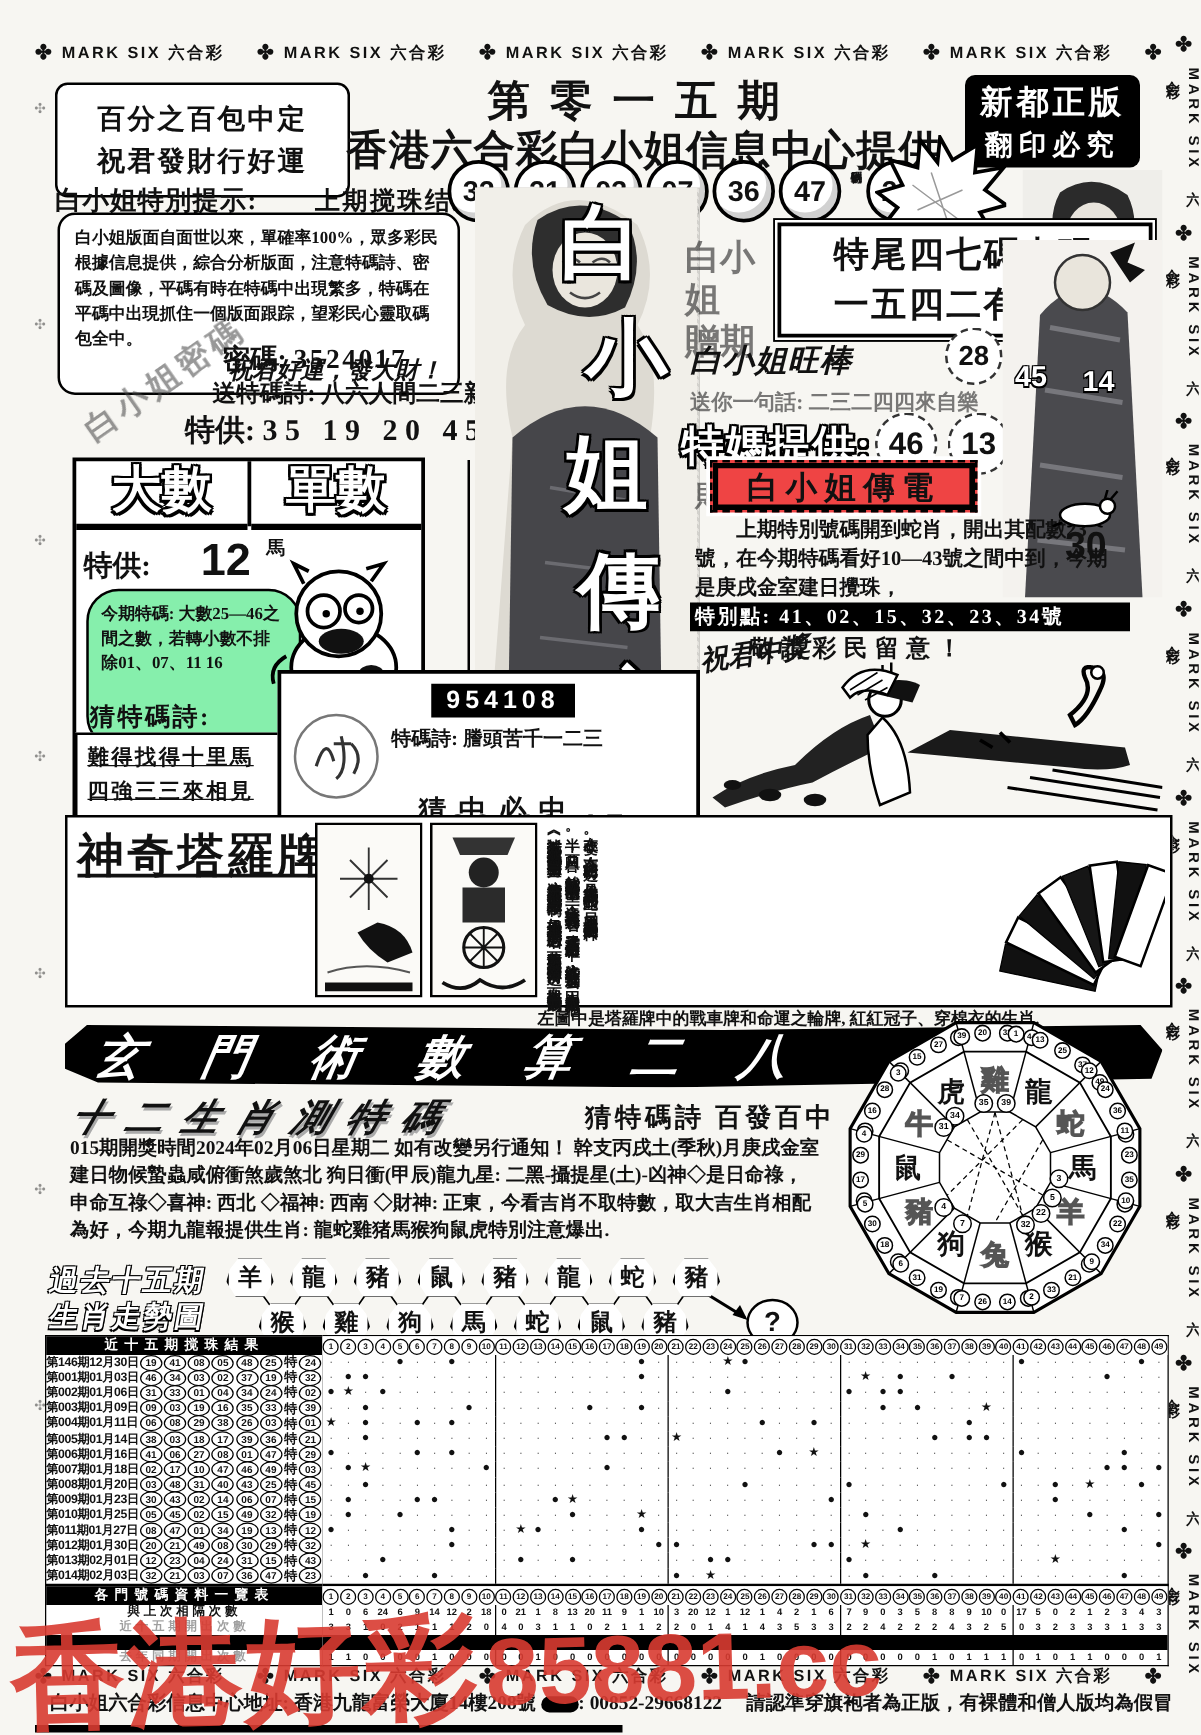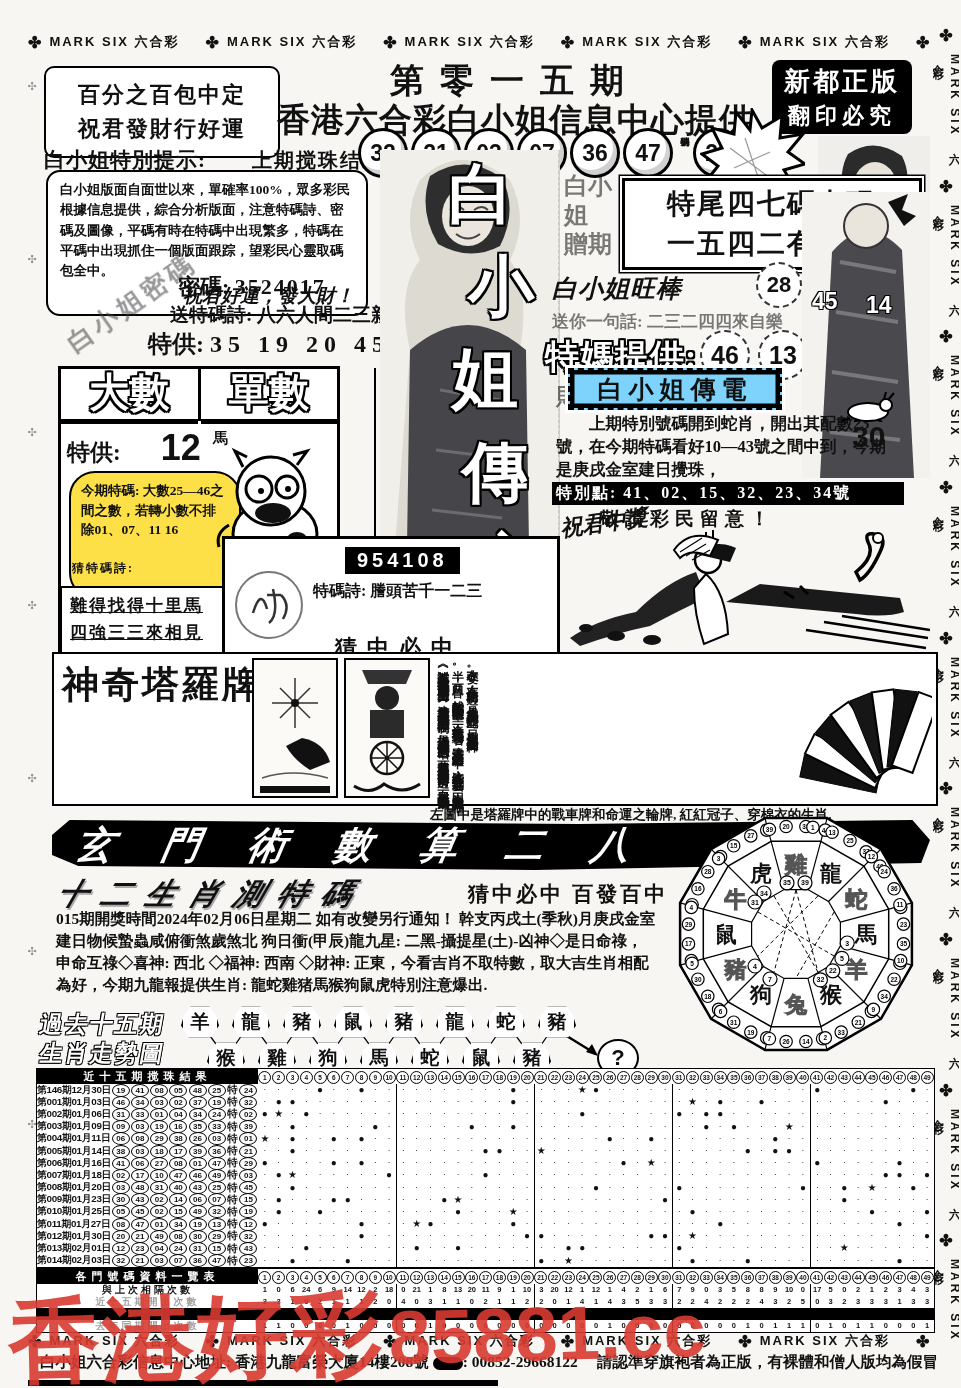--- a/index.html
+++ b/index.html
@@ -148,42 +148,42 @@
 <div class="abs sqbox" style="left:58px;top:366px;width:276px;height:288px;border-width:3px;">
   <div style="display:flex;height:52px;align-items:center;">
     <span class="bb outl" style="flex:1;text-align:center;font-size:40px;border-bottom:5px solid #000;height:52px;line-height:50px;">大數</span>
     <span style="width:3px;height:100%;background:#000;"></span>
     <span class="bb outl" style="flex:1;text-align:center;font-size:40px;border-bottom:5px solid #000;height:52px;line-height:50px;">單數</span>
   </div>
   <div style="display:flex;align-items:baseline;padding:6px 6px 0 6px;">
     <span class="bb serif" style="font-size:23px;">特供:</span>
     <span class="bb" style="font-size:36px;margin-left:40px;">12</span>
   </div>
-  <div class="abs" style="left:8px;top:102px;width:172px;height:128px;border:2.5px solid #000;border-radius:26px;padding:8px 10px;box-sizing:border-box;background:#fde047;">
+  <div class="abs" style="left:8px;top:102px;width:172px;height:128px;border:2.5px solid #000;border-radius:26px;padding:8px 10px;box-sizing:border-box;background:#86efac;">
     <span class="b serif" style="font-size:13.5px;line-height:1.45;">今期特碼: 大數25—46之間之數，若轉小數不排除01、07、11 16</span>
   </div>
   <div class="abs" style="left:18px;top:232px;width:16px;height:16px;border:2px solid #000;border-radius:50%;background:#fff;"></div>
   <div class="abs" style="left:34px;top:250px;width:10px;height:10px;border:2px solid #000;border-radius:50%;background:#fff;"></div>
   <span class="abs b serif" style="left:152px;top:60px;font-size:15px;">馬</span>
   <svg class="abs" style="left:148px;top:70px;" width="124" height="150" viewBox="0 0 124 150">
     <ellipse cx="66" cy="95" rx="42" ry="34" fill="#fff" stroke="#000" stroke-width="3"></ellipse>
     <circle cx="62" cy="52" r="34" fill="#fff" stroke="#000" stroke-width="3"></circle>
     <path d="M34 28 l-8 -16 12 6 M88 26 l10 -14 -14 4" stroke="#000" stroke-width="3" fill="#fff"></path>
     <circle cx="50" cy="50" r="13" fill="#fff" stroke="#000" stroke-width="3"></circle>
     <circle cx="78" cy="48" r="11" fill="#fff" stroke="#000" stroke-width="3"></circle>
     <circle cx="52" cy="52" r="3" fill="#000"></circle>
       <circle cx="79" cy="50" r="3" fill="#000"></circle>
     <ellipse cx="64" cy="74" rx="18" ry="10" fill="#111"></ellipse>
     <path d="M30 120 l-4 22 M54 126 l0 20 M80 126 l2 20 M100 116 l8 18" stroke="#000" stroke-width="4"></path>
     <path d="M20 86 q-14 8 -10 22" stroke="#000" stroke-width="3" fill="none"></path>
     <ellipse cx="88" cy="100" rx="10" ry="7" fill="#111"></ellipse>
   </svg>
 </div>
 
-<div class="abs bb serif" style="left:72px;top:560px;font-size:12px;letter-spacing:2px;font-family:Liberation Serif, serif;">猜特碼詩:</div>
+<div class="abs bb serif" style="left:72px;top:560px;font-size:20px;letter-spacing:2px;font-family:Liberation Serif, serif;">猜特碼詩:</div>
 <div class="abs sqbox" style="left:60px;top:586px;width:198px;height:106px;padding:6px 8px;box-sizing:border-box;text-decoration:underline;">
   <div class="bb serif" style="font-size:17px;letter-spacing:2px;">難得找得十里馬</div>
   <div class="bb serif" style="font-size:17px;letter-spacing:2px;margin-top:4px;">四強三三來相見</div>
   <div style="margin-top:4px;display:flex;align-items:center;gap:8px;">
     <span class="blackbar bb" style="font-size:16px;padding:1px 6px;border-radius:6px;">特送:</span>
     <span class="bb" style="font-size:26px;">36</span>
   </div>
 </div>
 
 <div class="abs speckle" style="left:380px;top:150px;width:178px;height:462px;border:1px solid #cfcdc8;"></div>
@@ -215,21 +215,21 @@
     <span>特碼詩:</span>
     <span>謄頭苦千一二三</span>
   </div>
   <div class="abs" style="left:88px;top:64px;margin-top:44px;">
     <span class="bb serif" style="font-size:18px;">提供:</span>
     <span class="bb" style="font-size:25px;letter-spacing:6px;">09 42 17</span>
   </div>
   <div class="abs bb serif" style="left:110px;top:94px;font-size:22px;letter-spacing:10px;">猜中必中</div>
 </div>
 
-<div class="abs bb serif blurry" style="left:548px;top:172px;font-size:24px;width:60px;line-height:1.2;margin-left:16px;">
+<div class="abs bb serif blurry" style="left:548px;top:190px;font-size:28px;width:60px;line-height:1.2;">
   <div>白小姐</div>
   <div>贈期</div>
 </div>
 <div class="abs" style="left:622px;top:178px;width:294px;height:86px;border:3px solid #000;box-shadow:0 0 0 2px #fff,0 0 0 3.5px #000;background:#fff;display:flex;flex-direction:column;align-items:center;justify-content:center;gap:2px;">
   <span class="bb serif" style="font-size:28px;letter-spacing:2px;">特尾四七碼中現</span>
   <span class="bb serif" style="font-size:28px;letter-spacing:2px;">一五四二有橫財</span>
 </div>
 <div class="abs bb serif" style="left:552px;top:272px;font-size:25px;font-style:italic;letter-spacing:1px;">白小姐旺棒</div>
 <span class="abs dball" style="left:756px;top:262px;width:42px;height:42px;font-size:22px;">28</span>
 <span class="abs dball" style="left:812px;top:262px;width:42px;height:42px;font-size:22px;">41</span>
@@ -246,21 +246,21 @@
 <svg class="abs" style="left:802px;top:192px;" width="128" height="286" viewBox="0 0 128 286">
   <rect width="128" height="286" fill="#f4f2ee"></rect>
   <path d="M86 10 l20 -8 -6 16 14 6 -12 10" fill="#111"></path>
   <path d="M30 60 Q64 20 100 58 L112 286 L18 286 Z" fill="#4a4a4e"></path>
   <path d="M38 70 l56 10 M34 120 l62 10 M30 180 l66 10 M28 240 l70 8" stroke="#77777c" stroke-width="4"></path>
   <circle cx="64" cy="34" r="22" fill="#e9e5dc" stroke="#333" stroke-width="2"></circle>
 </svg>
 <span class="abs bb outl-s" style="left:812px;top:288px;font-size:23px;">45</span>
 <span class="abs bb outl-s" style="left:866px;top:292px;font-size:23px;">14</span>
 
-<div class="abs" style="left:568px;top:368px;width:210px;height:38px;border:2px dashed #000;box-shadow:0 0 0 3px #fff,0 0 0 4.5px #000 inset;display:flex;align-items:center;justify-content:center;background:#7dd3fc;">
+<div class="abs" style="left:568px;top:368px;width:210px;height:38px;border:2px dashed #000;box-shadow:0 0 0 3px #fff,0 0 0 4.5px #000 inset;display:flex;align-items:center;justify-content:center;background:#ef4444;">
   <span class="bb serif" style="font-size:25px;letter-spacing:6px;">白小姐傳電</span>
 </div>
 <div class="abs b serif" style="left:556px;top:412px;width:336px;font-size:16.5px;line-height:1.4;text-indent:2em;">上期特別號碼開到蛇肖，開出其配數23號，在今期特碼看好10—43號之間中到，今期是庚戌金室建日攪珠，</div>
 <div class="abs blackbar bb serif" style="left:552px;top:482px;width:344px;font-size:16px;letter-spacing:2px;padding:1px 4px;">特別點: 41、02、15、32、23、34號</div>
 <div class="abs bb serif" style="left:600px;top:506px;font-size:19px;letter-spacing:6px;">敬請彩民留意！</div>
 <svg class="abs" style="left:838px;top:392px;" width="60" height="30" viewBox="0 0 60 30">
   <ellipse cx="30" cy="20" rx="20" ry="9" fill="#fff" stroke="#000" stroke-width="2"></ellipse>
   <circle cx="48" cy="13" r="6" fill="#fff" stroke="#000" stroke-width="2"></circle>
   <path d="M50 8 l6 -7 M46 7 l2 -7" stroke="#000" stroke-width="2"></path>
   <path d="M12 26 l-8 3 M20 28 l-4 2 M40 28 l4 2" stroke="#000" stroke-width="2"></path>
@@ -280,21 +280,21 @@
   <path d="M300 40 q20 -16 12 -30 q-4 -10 6 -8 q14 2 6 18 q-10 22 -20 28z" fill="none" stroke="#000" stroke-width="3.5"></path>
   <circle cx="322" cy="6" r="5" fill="#fff" stroke="#000" stroke-width="2"></circle>
   <path d="M250 98 l120 18 M268 90 l104 16 M286 84 l88 14" stroke="#000" stroke-width="2.5"></path>
   <ellipse cx="60" cy="104" rx="9" ry="5" fill="#111"></ellipse>
     <ellipse cx="96" cy="108" rx="9" ry="5" fill="#111"></ellipse>
     <ellipse cx="30" cy="96" rx="7" ry="4" fill="#111"></ellipse>
   <path d="M228 60 l10 6 M244 54 l8 8" stroke="#000" stroke-width="3"></path>
 </svg>
 
 <div class="abs" style="left:52px;top:652px;width:882px;height:150px;border:2px solid #000;background:#fff;">
-  <div class="abs bb serif" style="left:8px;top:6px;font-size:37px;letter-spacing:3px;">神奇塔羅牌</div>
+  <div class="abs bb serif" style="left:8px;top:6px;font-size:37px;letter-spacing:3px;text-decoration:underline;">神奇塔羅牌</div>
   <svg class="abs" style="left:198px;top:4px;" width="86" height="140" viewBox="0 0 86 140">
     <rect x="1" y="1" width="84" height="138" fill="#fbfaf7" stroke="#000" stroke-width="2"></rect>
     <path d="M43 20 v50 M20 45 h46 M28 30 l30 30 M58 30 l-30 30" stroke="#333" stroke-width="1.5"></path>
     <circle cx="43" cy="45" r="4" fill="#111"></circle>
     <path d="M50 80 q22 4 28 24 l-20 8 q-16 -10 -24 -24z" fill="#111"></path>
     <path d="M10 120 q30 -10 66 0" stroke="#555" stroke-width="1.5" fill="none"></path>
     <rect x="8" y="128" width="70" height="7" fill="#111"></rect>
   </svg>
   <svg class="abs" style="left:290px;top:4px;" width="86" height="140" viewBox="0 0 86 140">
     <rect x="1" y="1" width="84" height="138" fill="#fbfaf7" stroke="#000" stroke-width="2"></rect>
@@ -334,21 +334,21 @@
         </g>
     </g>
   </svg>
 </div>
 <div class="abs b serif" style="left:430px;top:806px;width:500px;font-size:13.5px;">左圖中是塔羅牌中的戰車牌和命運之輪牌, 紅紅冠子、穿棉衣的生肖.</div>
 
 <div class="abs blackbar" style="left:52px;top:820px;width:878px;height:50px;display:flex;align-items:center;clip-path:polygon(0 30%,2% 0,60% 8%,98% 0,100% 40%,99% 86%,55% 100%,3% 92%,0 70%);">
   <span class="bb" style="font-size:38px;font-style:italic;letter-spacing:48px;padding-left:24px;white-space:nowrap;transform:skewX(-10deg);">玄門術數算二八</span>
 </div>
 <div class="abs bb serif" style="left:58px;top:874px;font-size:30px;font-style:italic;letter-spacing:14px;transform:skewX(-18deg);text-shadow:2px 2px 0 #aaa;">十二生肖測特碼</div>
-<div class="abs bb serif" style="left:468px;top:880px;font-size:21px;letter-spacing:3px;">猜中必中 百發百中</div>
+<div class="abs bb serif" style="left:468px;top:880px;font-size:21px;letter-spacing:3px;">猜特碼詩 百發百中</div>
 <div class="abs b serif" style="left:56px;top:908px;width:600px;font-size:15.5px;line-height:1.42;font-weight:700;">015期開獎時間2024年02月06日星期二 如有改變另行通知！ 幹支丙戌土(季秋)月庚戌金室建日物候蟄蟲咸俯衝煞歲煞北 狗日衝(甲辰)龍九星: 二黑-攝提星(土)-凶神◇是日命祿，申命互祿◇喜神: 西北 ◇福神: 西南 ◇財神: 正東，今看吉肖不取特數，取大吉生肖相配為好，今期九龍報提供生肖: 龍蛇雞猪馬猴狗鼠虎特別注意爆出.</div>
 
 <div class="abs" id="wheel-holder" style="left:660px;top:810px;width:272px;height:252px;"><svg width="272" height="252" viewBox="0 0 272 252">
       <polygon points="167.1,8.1 220.9,39.1 251.9,92.9 251.9,155.1 220.9,208.9 167.1,239.9 104.9,239.9 51.1,208.9 20.1,155.1 20.1,92.9 51.1,39.1 104.9,8.1" fill="#fff" stroke="#000" stroke-width="2.5"></polygon>
       <polygon points="160.8,31.3 203.9,56.1 228.7,99.2 228.7,148.8 203.9,191.9 160.8,216.7 111.2,216.7 68.1,191.9 43.3,148.8 43.3,99.2 68.1,56.1 111.2,31.3" fill="none" stroke="#000" stroke-width="1.5"></polygon>
       <polygon points="147.9,79.6 168.5,91.5 180.4,112.1 180.4,135.9 168.5,156.5 147.9,168.4 124.1,168.4 103.5,156.5 91.6,135.9 91.6,112.1 103.5,91.5 124.1,79.6" fill="none" stroke="#000" stroke-width="1.2"></polygon>
       <line x1="147.9" y1="79.6" x2="167.1" y2="8.1" stroke="#000" stroke-width="1.2"></line>
       <line x1="168.5" y1="91.5" x2="220.9" y2="39.1" stroke="#000" stroke-width="1.2"></line>
       <line x1="180.4" y1="112.1" x2="251.9" y2="92.9" stroke="#000" stroke-width="1.2"></line>
       <line x1="180.4" y1="135.9" x2="251.9" y2="155.1" stroke="#000" stroke-width="1.2"></line>

